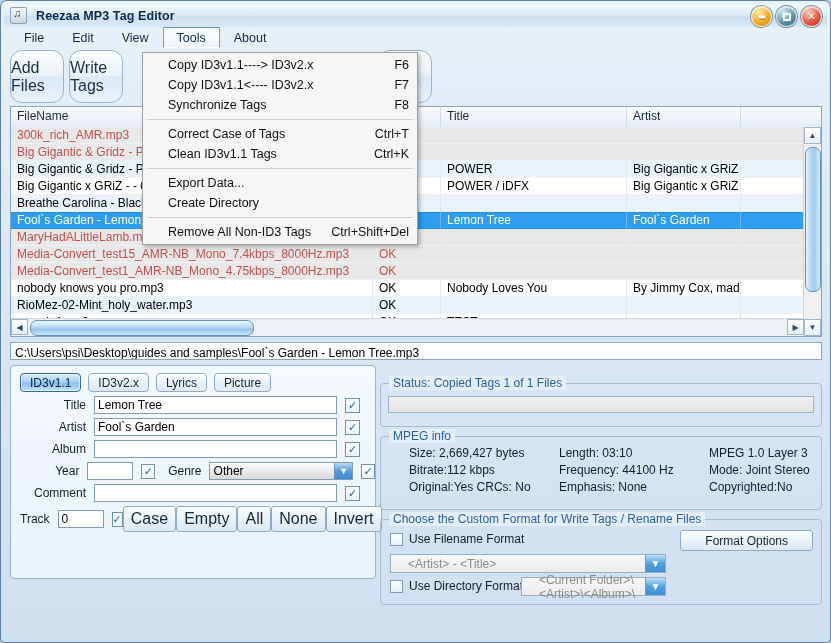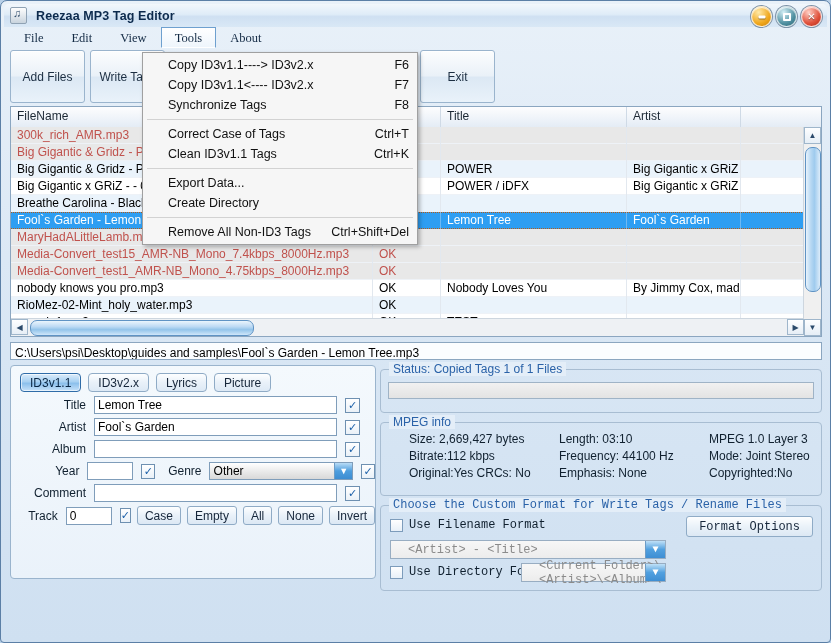--- a/index.html
+++ b/index.html
@@ -45,36 +45,36 @@
   #btn-max{background:radial-gradient(circle at 35% 28%,#d4f0f6,#4f8fa0 60%,#2d6574);}
   #btn-close{background:radial-gradient(circle at 35% 28%,#ffd0c6,#e0523c 58%,#b02512);}
   #btn-min .g{width:7px;height:3px;background:#fff;border-radius:1px;box-shadow:0 1px 1px rgba(0,0,0,.4);}
   #btn-max .g{width:8px;height:8px;border:2px solid #fff;border-radius:1px;box-sizing:border-box;}
 
   
   #menubar{height:21px;display:flex;align-items:stretch;padding-left:6px;
     background:transparent;position:relative;z-index:40;}
   .menu-item{
     padding:2px 13px 1px 13px;display:flex;align-items:center;
-    font-size:12.5px;color:#132a44;cursor:default;border:1px solid transparent;font-family:Liberation Serif, serif;
+    font-size:12.5px;color:#132a44;cursor:default;border:1px solid transparent;
   }
   .menu-item.open{
     background:linear-gradient(180deg,#ffffff,#eef5fc);
     border:1px solid #6ea0cf;border-bottom-color:#ffffff;
   }
 
   
   #toolbar{height:55px;display:flex;align-items:flex-start;gap:5px;padding:2px 0 0 6px;
     position:relative;z-index:5;}
   .tool-btn{
-    width:75px;height:53px;box-sizing:border-box;
-    border:1px solid #9ab4cd;border-radius:3px;
+    width:54px;height:53px;box-sizing:border-box;
+    border:1px solid #9ab4cd;border-radius:12px;
     background:linear-gradient(180deg,#fcfdfe 0%,#eaf1f8 48%,#dce8f4 52%,#e9f2fa 100%);
     display:flex;align-items:center;justify-content:center;
-    font-size:12px;color:#1c2e42;cursor:pointer;
+    font-size:16px;color:#1c2e42;cursor:pointer;
     box-shadow:inset 0 1px 0 #fff;
   }
 
   
   #dropdown{
     position:absolute;left:141px;top:51px;width:274px;z-index:60;
     background:#f6f6f6;border:1px solid #a0a0a0;
     box-shadow:2px 2px 4px rgba(0,0,0,.28);
     padding:2px 0;
   }
@@ -166,50 +166,50 @@
   .chk .tick{color:#1b5fa8;font-size:11px;line-height:11px;font-weight:bold;}
   .inline-label{font-size:12px;color:#10202f;margin-left:13px;margin-right:7px;}
   .combo{height:18px;box-sizing:border-box;border:1px solid #7f9dba;
     background:linear-gradient(180deg,#ffffff,#d8d8d8);
     display:flex;align-items:center;position:relative;font-size:12px;padding-left:4px;cursor:pointer;}
   .combo .arrow{position:absolute;right:0;top:0;bottom:0;width:17px;
     background:linear-gradient(180deg,#b9dcf6,#4e9ede 50%,#3d8dd2);
     border-left:1px solid #6c9cc6;display:flex;align-items:center;justify-content:center;
     color:#fff;font-size:9px;}
   #genre-combo{width:160px;}
-  .minibtn{height:19px;padding:0 7px;margin-left:6px;box-sizing:border-box;
-    border:1px solid #8fabc6;border-radius:3px;font-size:12px;color:#16263a;cursor:pointer;
+  .minibtn{height:26px;padding:0 7px;box-sizing:border-box;
+    border:1px solid #8fabc6;border-radius:3px;font-size:16px;color:#16263a;cursor:pointer;
     display:flex;align-items:center;
     background:linear-gradient(180deg,#fdfeff,#e9f1f9 50%,#dce8f4);}
 
   
   .group{position:relative;border:1px solid #a8bdd2;border-radius:4px;
     background:transparent;margin-top:9px;}
   .group>.legend{position:absolute;top:-8px;left:8px;background:#e4eef8;
     padding:0 4px;font-size:12px;color:#2a62a8;white-space:nowrap;}
   #status-group{height:42px;}
   #progress{position:absolute;left:7px;top:12px;right:7px;height:15px;
     border:1px solid #9fb3c6;background:linear-gradient(180deg,#f1f1f1,#e3e3e3);}
   #mpeg-group{height:72px;}
   #mpeg-grid{position:absolute;left:28px;top:9px;right:6px;
     display:grid;grid-template-columns:150px 150px auto;row-gap:3px;font-size:12px;color:#10202f;}
-  #fmt-group{height:84px;font-family:Liberation Mono, monospace;}
+  #fmt-group{height:84px;}
   .fchk{width:13px;height:13px;box-sizing:border-box;border:1px solid #7d9cbb;
     background:linear-gradient(180deg,#ffffff,#e8f0f8);cursor:pointer;display:inline-block;
     vertical-align:-2px;margin-right:6px;}
   .fmt-row{position:absolute;display:flex;align-items:center;font-size:12px;color:#10202f;}
   .fmt-combo{height:19px;box-sizing:border-box;border:1px solid #98adc2;
     background:linear-gradient(180deg,#f7f7f7,#ececec);
     color:#8b8b8b;font-size:12px;display:flex;align-items:center;padding-left:17px;
     position:relative;cursor:pointer;}
   .fmt-combo .arrow{position:absolute;right:0;top:0;bottom:0;width:19px;
     background:linear-gradient(180deg,#bfe0f7,#51a0df 50%,#3e8ed3);
     border-left:1px solid #6c9cc6;display:flex;align-items:center;justify-content:center;
     color:#fff;font-size:10px;}
-  #fmt-options-btn{position:absolute;right:8px;top:10px;height:21px;padding:0 12px;
+  #fmt-options-btn{position:absolute;right:8px;top:10px;height:21px;padding:0 24px;
     box-sizing:border-box;border:1px solid #8fabc6;border-radius:3px;font-size:12px;
     display:flex;align-items:center;cursor:pointer;color:#16263a;
     background:linear-gradient(180deg,#fdfeff,#eaf2f9 50%,#dce8f4);}
 </style>
 </head>
 <body>
 
 <div id="window">
 
   <div id="titlebar">
@@ -417,21 +417,21 @@
         <div class="minibtn">Case</div>
         <div class="minibtn">Empty</div>
         <div class="minibtn">All</div>
         <div class="minibtn">None</div>
         <div class="minibtn">Invert</div>
       </div>
     </div>
 
     <div id="right-pane">
 
-      <div class="group" id="status-group" style="margin-top:4px">
+      <div class="group" id="status-group" style="margin-top:18px">
         <div class="legend">Status: Copied Tags 1 of 1 Files</div>
         <div id="progress"></div>
       </div>
 
       <div class="group" id="mpeg-group">
         <div class="legend">MPEG info</div>
         <div id="mpeg-grid">
           <div>Size: 2,669,427 bytes</div>
           <div>Length:  03:10</div>
           <div>MPEG 1.0 Layer 3</div>

